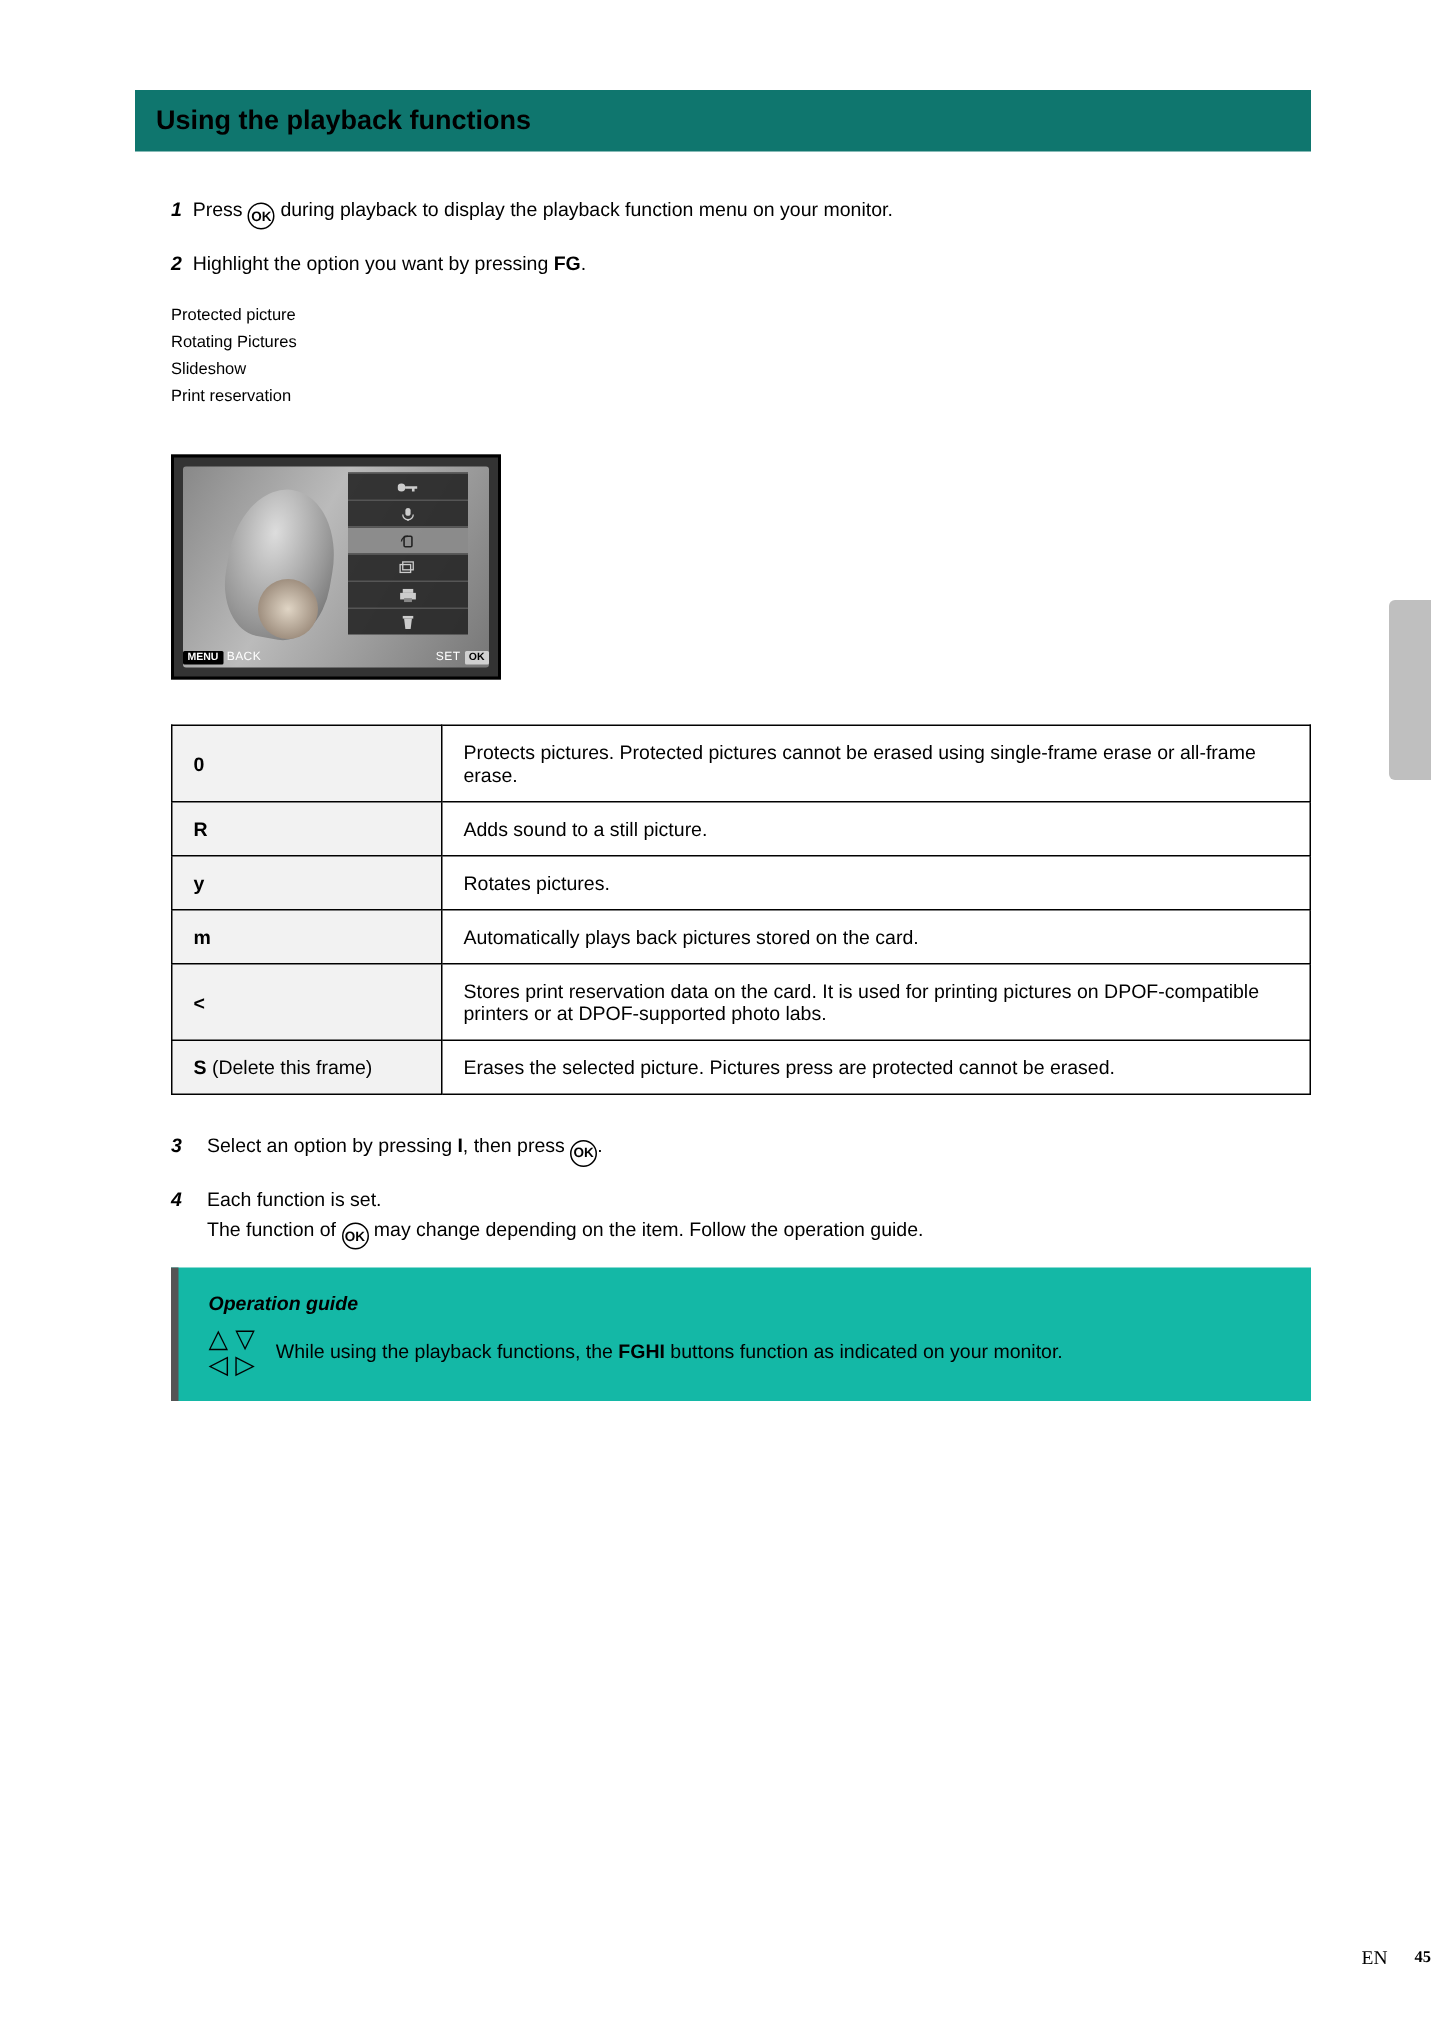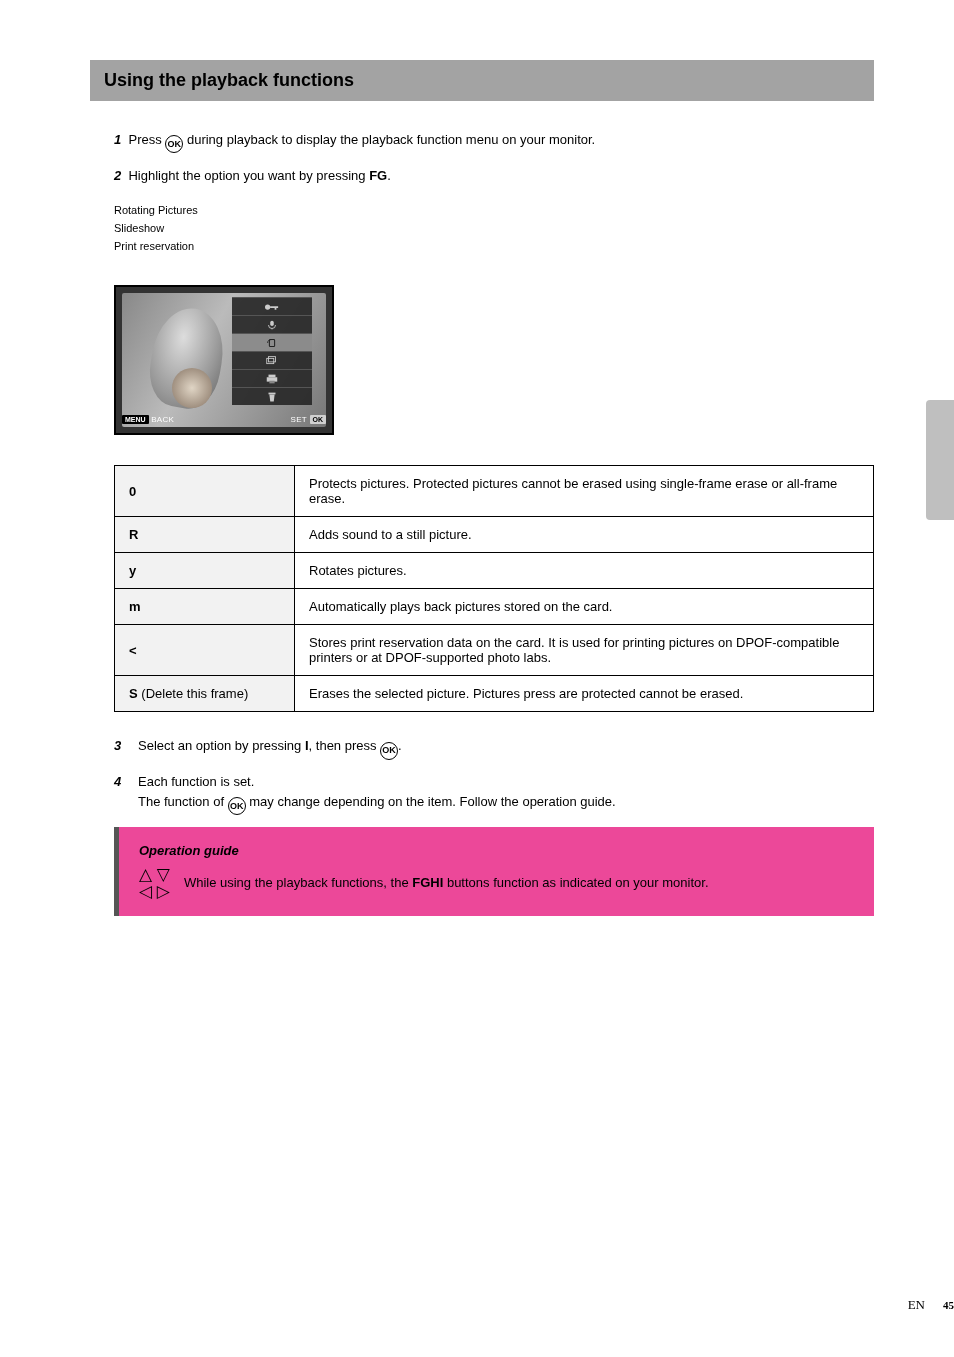--- a/index.html
+++ b/index.html
@@ -7,21 +7,21 @@
   body {
     width: 954px;
     height: 1357px;
     background: #fff;
     font-family: Arial, Helvetica, sans-serif;
     color: #000;
     position: relative;
     padding: 60px 80px 40px 90px;
   }
   .section-title-bar {
-    background: #a3a3a3;
+    background: #0f766e;
     padding: 10px 14px;
     font-size: 18px;
     font-weight: bold;
     margin-bottom: 30px;
   }
   .content { margin-left: 24px; position: relative; }
   .top-row { display: flex; gap: 30px; align-items: flex-start; flex-direction: column; }
   .left-top { flex: 1; }
   .step-para { margin-bottom: 14px; line-height: 1.4; }
   .inline-icon {
@@ -77,21 +77,21 @@
     border-collapse: collapse; width: 100%; margin-top: 30px; margin-bottom: 24px;
   }
   table.opts td, table.opts th {
     border: 1px solid #000; padding: 10px 14px; vertical-align: middle; font-size: 13px; text-align:left;
   }
   table.opts td.lbl { background:#f2f2f2; width:180px; font-weight:normal; }
   .steps-after { margin-top: 4px; }
   .steps-after p { display:flex; margin-bottom: 12px; line-height:1.5; }
   .steps-after p .num { width:24px; flex-shrink:0; font-weight:bold; }
   .tip-box {
-    border-left: 5px solid #555; background:#ec4899;
+    border-left: 5px solid #555; background:#14b8a6;
     padding: 16px 20px 16px 20px; margin-top: 8px;
   }
   .tip-title { font-weight:bold; font-style:italic; margin-bottom:8px; }
   .tip-body { display:flex; align-items:center; gap:14px; line-height:1.4; }
   .arrowpad { display:inline-block; font-size:17px; line-height:1; }
   
   .footer {
     position:absolute; bottom:44px; left:0; right:0;
     display:flex; justify-content:flex-end; align-items:center; gap:18px;
     font-size:13px; font-family:Liberation Serif, serif;
@@ -116,20 +116,23 @@
       <p class="step-para">
         <span class="bold italic">1&nbsp;</span>
         <span>Press </span><span class="inline-icon">OK</span><span> during playback to display the playback function menu on your monitor.</span>
       </p>
       <p class="step-para">
         <span class="bold italic">2&nbsp;</span>
         <span>Highlight the option you want by pressing </span><span class="bold">FG</span><span>.</span>
       </p>
 
       <div class="pointer-group">
+        <div class="pointer-row">
+          <span class="pointer-label">Protected picture</span>
+        </div>
         <div class="pointer-row">
           <span class="pointer-label">Rotating Pictures</span>
         </div>
         <div class="pointer-row">
           <span class="pointer-label">Slideshow</span>
         </div>
         <div class="pointer-row">
           <span class="pointer-label">Print reservation</span>
         </div>
       </div>

